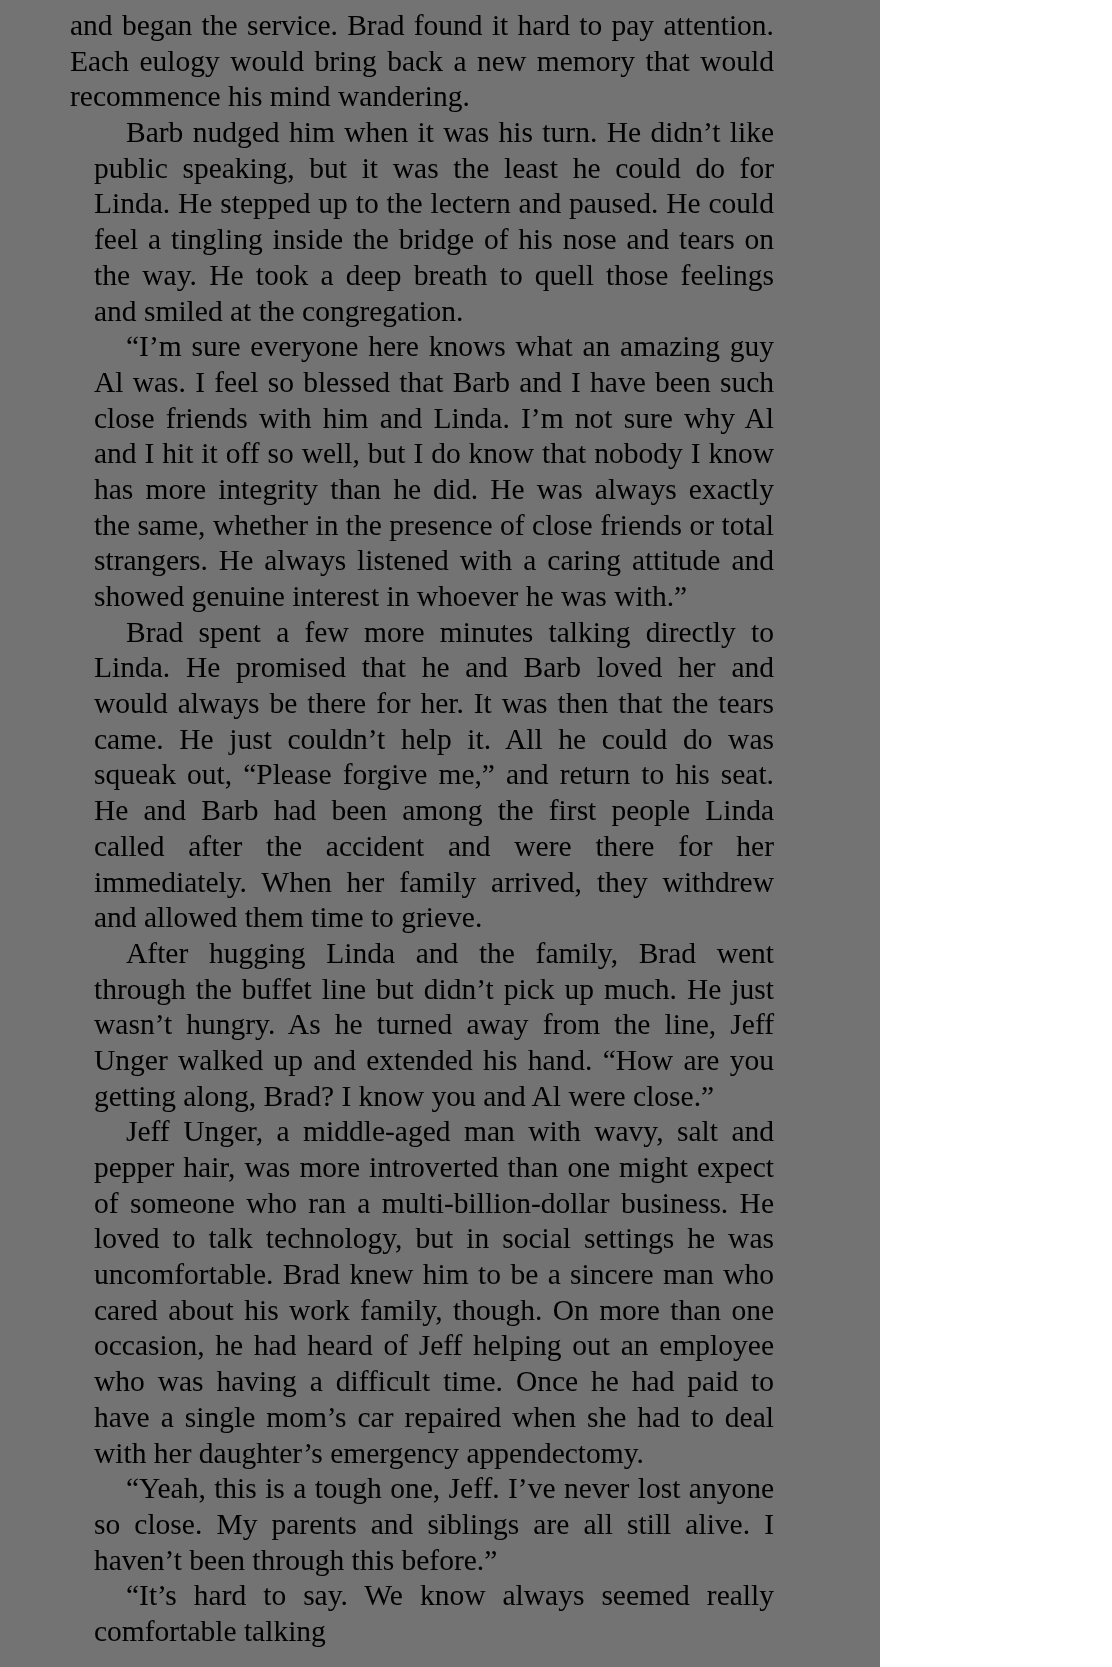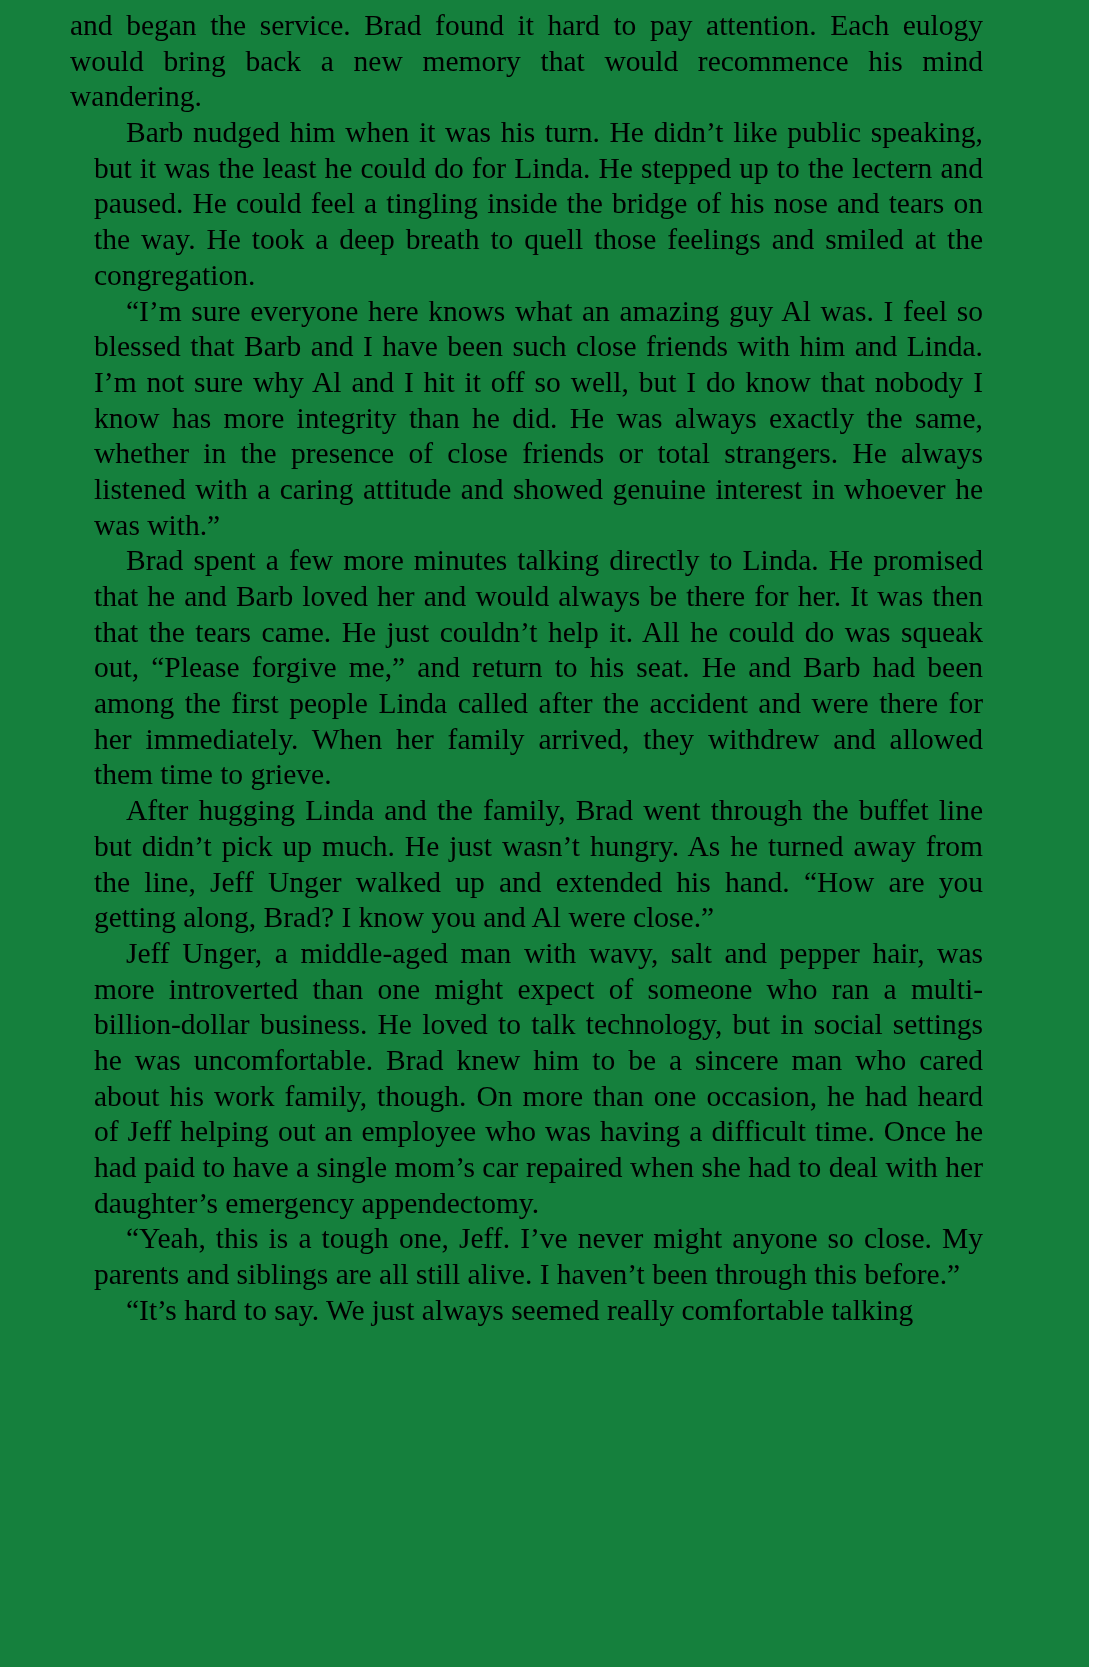--- a/index.html
+++ b/index.html
@@ -8,24 +8,24 @@
     background: #ffffff;
   }
   body {
     width: 1112px;
     min-height: 1667px;
     font-family: "Liberation Serif", "DejaVu Serif", serif;
     color: #000000;
   }
   .page {
     box-sizing: border-box;
-    width: 1089px;
+    width: 880px;
     min-height: 1667px;
     padding: 8px 106px 0 70px;
-    background: #15803d;
+    background: #737373;
   }
   .body-text {
     font-size: 29.5px;
     line-height: 1.21;
     text-align: justify;
     text-justify: inter-word;
     hyphens: none;
   }
   .para {
     margin: 0;
@@ -40,16 +40,16 @@
 <body>
 
 <div class="page">
   <div class="body-text">
     <p class="para">and began the service. Brad found it hard to pay attention. Each eulogy would bring back a new memory that would recommence his mind wandering.</p>
     <p class="para indent">Barb nudged him when it was his turn. He didn’t like public speaking, but it was the least he could do for Linda. He stepped up to the lectern and paused. He could feel a tingling inside the bridge of his nose and tears on the way. He took a deep breath to quell those feelings and smiled at the congregation.</p>
     <p class="para indent">“I’m sure everyone here knows what an amazing guy Al was. I feel so blessed that Barb and I have been such close friends with him and Linda. I’m not sure why Al and I hit it off so well, but I do know that nobody I know has more integrity than he did. He was always exactly the same, whether in the presence of close friends or total strangers. He always listened with a caring attitude and showed genuine interest in whoever he was with.”</p>
     <p class="para indent">Brad spent a few more minutes talking directly to Linda. He promised that he and Barb loved her and would always be there for her. It was then that the tears came. He just couldn’t help it. All he could do was squeak out, “Please forgive me,” and return to his seat. He and Barb had been among the first people Linda called after the accident and were there for her immediately. When her family arrived, they withdrew and allowed them time to grieve.</p>
     <p class="para indent">After hugging Linda and the family, Brad went through the buffet line but didn’t pick up much. He just wasn’t hungry. As he turned away from the line, Jeff Unger walked up and extended his hand. “How are you getting along, Brad? I know you and Al were close.”</p>
     <p class="para indent">Jeff Unger, a middle-aged man with wavy, salt and pepper hair, was more introverted than one might expect of someone who ran a multi-billion-dollar business. He loved to talk technology, but in social settings he was uncomfortable. Brad knew him to be a sincere man who cared about his work family, though. On more than one occasion, he had heard of Jeff helping out an employee who was having a difficult time. Once he had paid to have a single mom’s car repaired when she had to deal with her daughter’s emergency appendectomy.</p>
-    <p class="para indent">“Yeah, this is a tough one, Jeff. I’ve never might anyone so close. My parents and siblings are all still alive. I haven’t been through this before.”</p>
-    <p class="para indent">“It’s hard to say. We just always seemed really comfortable talking</p>
+    <p class="para indent">“Yeah, this is a tough one, Jeff. I’ve never lost anyone so close. My parents and siblings are all still alive. I haven’t been through this before.”</p>
+    <p class="para indent">“It’s hard to say. We know always seemed really comfortable talking</p>
   </div>
 </div>
 
 </body></html>

